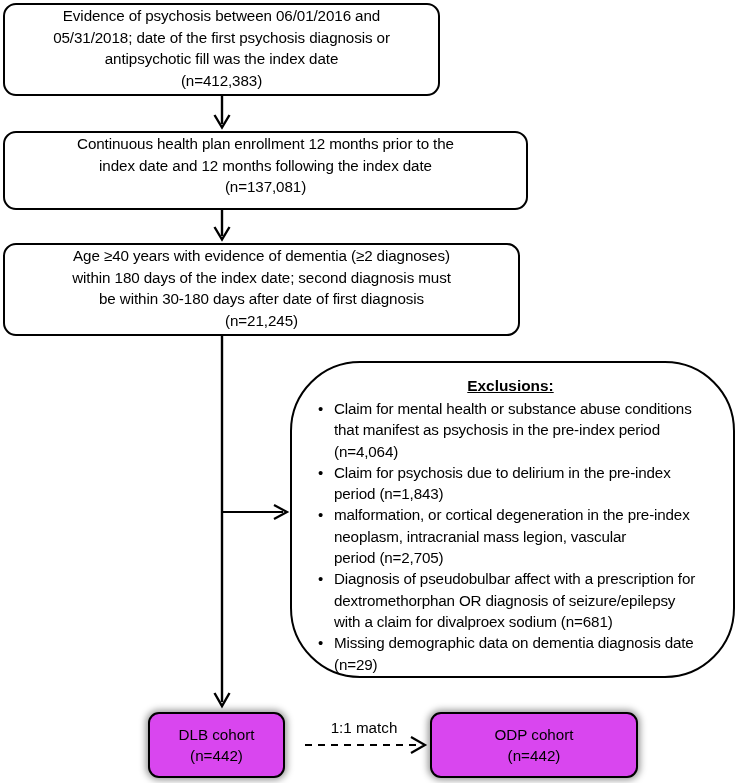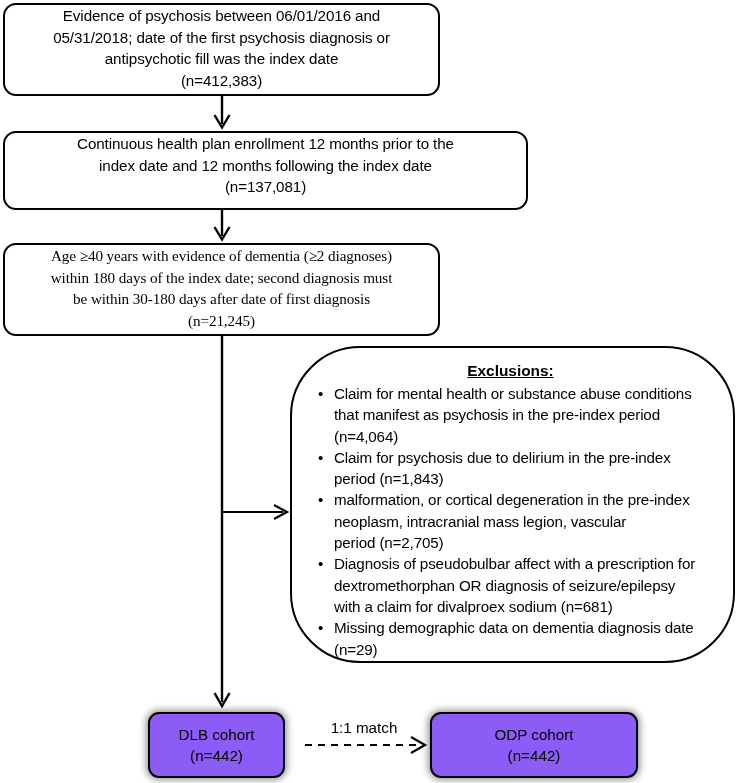--- a/index.html
+++ b/index.html
@@ -42,26 +42,26 @@
     line-height: 21.5px;
     letter-spacing: -0.1px;
     padding: 0 10px;
     box-sizing: border-box;
   }
   .node .txt div { white-space: nowrap; }
 
   
   #stage-1 { left: 3px;  top: 3px;   width: 437px; height: 93px; border-radius: 13px; }
   #stage-2 { left: 3px;  top: 131px; width: 525px; height: 79px; border-radius: 13px; }
-  #stage-3 { left: 3px;  top: 243px; width: 437px; height: 93px; border-radius: 13px; font-family: Liberation Serif, serif; }
+  #stage-3 { left: 3px;  top: 243px; width: 517px; height: 93px; border-radius: 13px; }
 
   
   #exclusions {
     left: 290px;
-    top: 346px;
+    top: 361px;
     width: 445px;
     height: 317px;
     border-radius: 70px;
     display: block;
     padding: 10px 14px 24px 10px;
   }
   #exclusions .ex-title {
     text-align: center;
     font-weight: bold;
     font-size: 15.4px;
@@ -87,21 +87,21 @@
     left: -14px;
     top: 0;
     font-size: 15px;
     line-height: 21.3px;
   }
 
   
   .cohort {
     position: absolute;
     box-sizing: border-box;
-    background: #8b5cf6;
+    background: #d946ef;
     border: 2.5px solid #000000;
     border-radius: 11px;
     display: flex;
     align-items: center;
     justify-content: center;
     box-shadow: 0 0 7px 2px rgba(0,0,0,0.42);
   }
   .cohort .txt {
     width: 100%;
     text-align: center;

